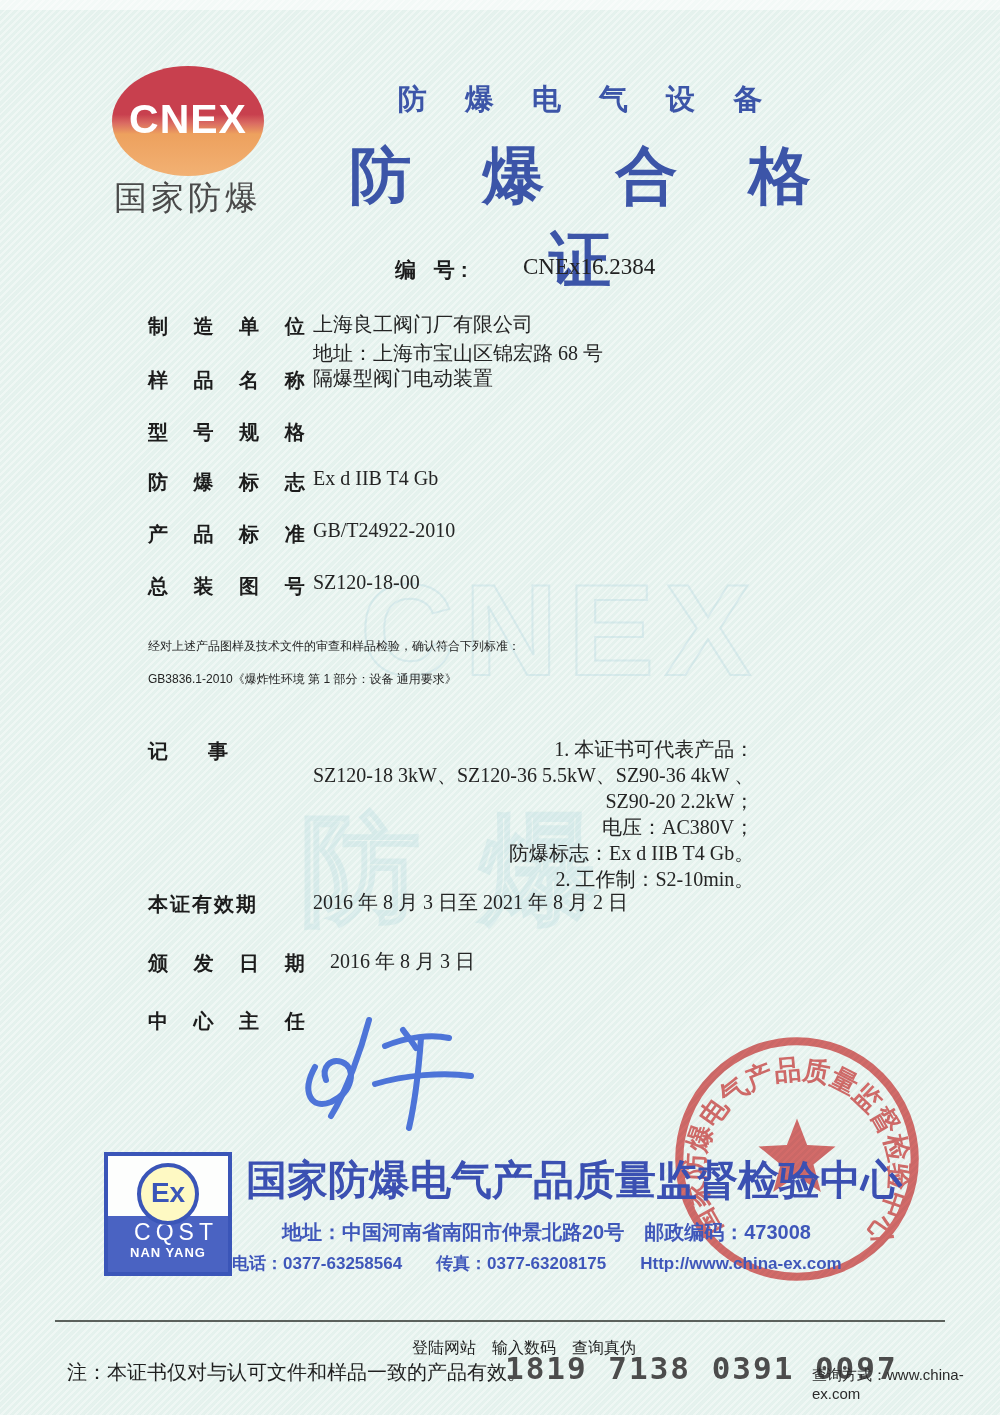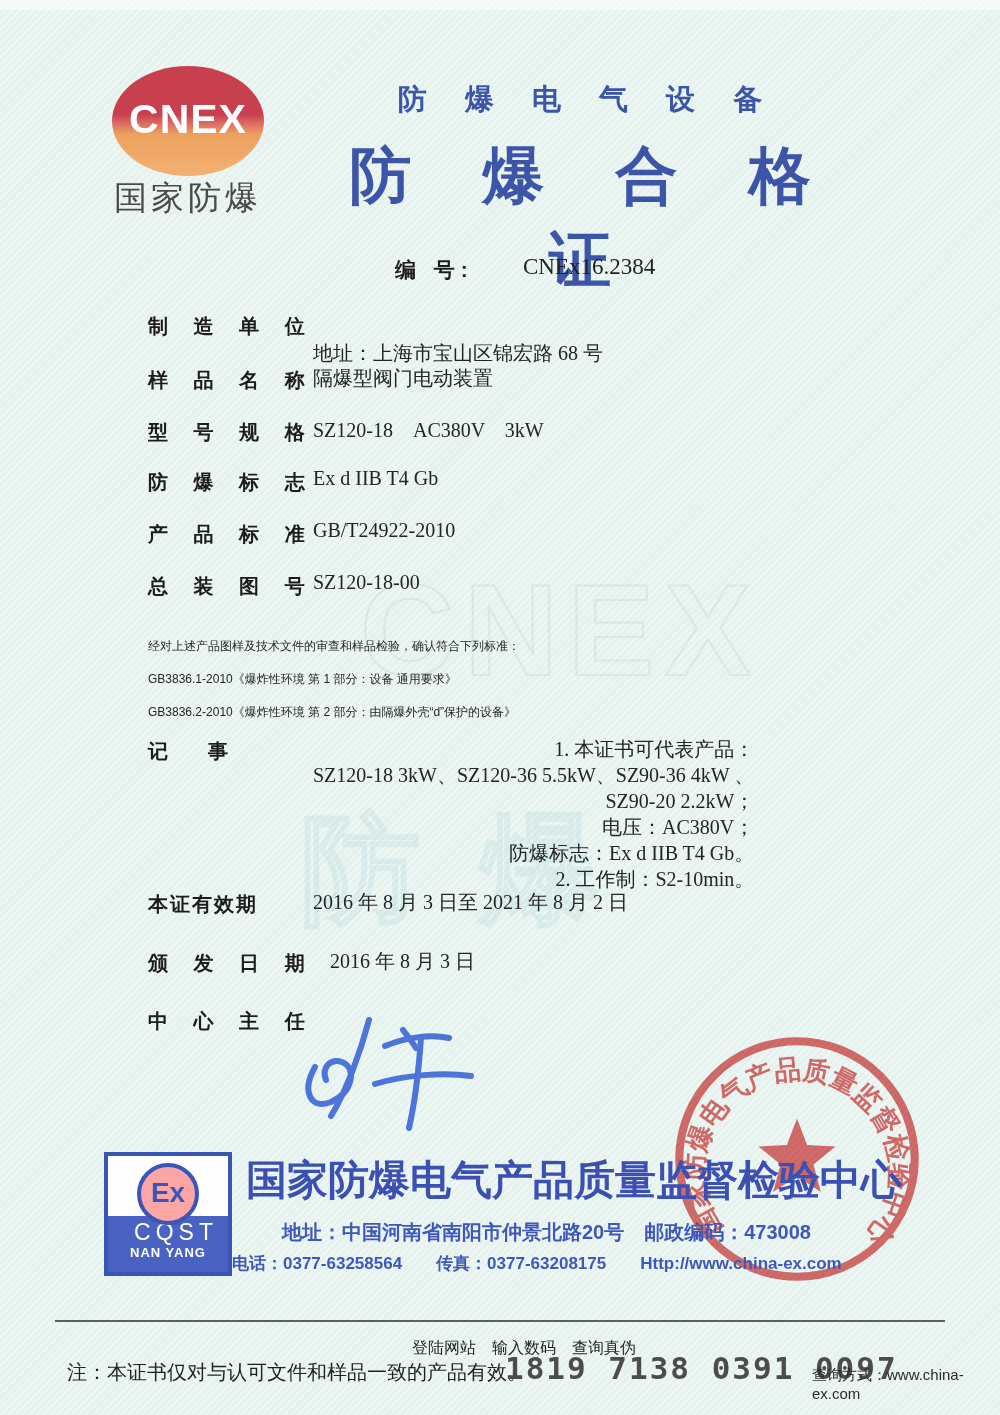--- a/index.html
+++ b/index.html
@@ -47,21 +47,21 @@
   .notes-lines { left:313px; top:736px; font-size:20px; line-height:26px; color:#242424;
     font-family:"Liberation Serif", serif; white-space:nowrap;text-align:right; }
 
   
   .badge { left:104px; top:1152px; width:128px; height:124px; border:4px solid #3a55b8; background:#fdfefd; }
   .badge-bottom { position:absolute; left:0; right:0; bottom:0; height:56px; background:#4a63c2;
     color:#fff; text-align:center; }
   .badge-cqst { font-size:23px; letter-spacing:5px; padding-left:5px; line-height:26px; margin-top:3px; font-weight:500;margin-left:11px;}
   .badge-ny { font-size:13px; letter-spacing:1px; line-height:15px; font-weight:bold; }
   .badge-circle { position:absolute; left:50%; top:7px; transform:translateX(-50%);
-    width:62px; height:62px; border:4px solid #3a55b8; border-radius:50%; background:#fca5a5;
+    width:62px; height:62px; border:4px solid #3a55b8; border-radius:50%; background:#fef9c3;
     display:flex; align-items:center; justify-content:center; }
   .badge-ex { color:#3a55b8; font-size:28px; font-weight:bold; margin-top:-2px; }
 
   .org-name { left:246px; top:1153px; width:680px; font-size:41px; font-weight:bold; color:#3b50b2;
     font-family:"Liberation Serif", serif; white-space:nowrap; letter-spacing:0px; }
   .org-addr { left:282px; top:1219px; font-size:20px; font-weight:bold; color:#3f57ba; white-space:nowrap; }
   .org-contact { left:232px; top:1252px; font-size:17px; font-weight:bold; color:#3f57ba; white-space:nowrap; }
 
   
   .rule { left:55px; top:1320px; width:890px; height:2px; background:#5b615c; }
@@ -95,41 +95,40 @@
 
   <div class="abs hdr">
     <div class="hdr-sub">防 爆 电 气 设 备</div>
     <div class="hdr-title">防 爆 合 格 证</div>
   </div>
 
   <div class="abs certno-label">编 号:</div>
   <div class="abs certno-value">CNEx16.2384</div>
 
   <div class="abs flabel" style="top:313px">制 造 单 位</div>
+  <div class="abs fvalue" style="top:311px">上海良工阀门厂有限公司</div>
   <div class="abs fvalue" style="top:340px">地址：上海市宝山区锦宏路 68 号</div>
 
   <div class="abs flabel" style="top:367px">样 品 名 称</div>
   <div class="abs fvalue" style="top:365px">隔爆型阀门电动装置</div>
 
   <div class="abs flabel" style="top:419px">型 号 规 格</div>
-  <div class="abs fvalue" style="top:417px">SZ120-18　AC380V　3kW</div>
 
   <div class="abs flabel" style="top:469px">防 爆 标 志</div>
   <div class="abs fvalue" style="top:467px">Ex d IIB T4 Gb</div>
 
   <div class="abs flabel" style="top:521px">产 品 标 准</div>
   <div class="abs fvalue" style="top:519px">GB/T24922-2010</div>
 
   <div class="abs flabel" style="top:573px">总 装 图 号</div>
   <div class="abs fvalue" style="top:571px">SZ120-18-00</div>
 
   <div class="abs statement">
     <div class="l1">经对上述产品图样及技术文件的审查和样品检验，确认符合下列标准：</div>
     <div class="l2">GB3836.1-2010《爆炸性环境 第 1 部分：设备 通用要求》</div>
-    <div class="l3">GB3836.2-2010《爆炸性环境 第 2 部分：由隔爆外壳“d”保护的设备》</div>
   </div>
 
   <div class="abs flabel" style="top:738px">记　事</div>
   <div class="abs notes-lines">
     <div>1. 本证书可代表产品：</div>
     <div>SZ120-18 3kW、SZ120-36 5.5kW、SZ90-36 4kW 、</div>
     <div>SZ90-20 2.2kW；</div>
     <div>电压：AC380V；</div>
     <div>防爆标志：Ex d IIB T4 Gb。</div>
     <div>2. 工作制：S2-10min。</div>

